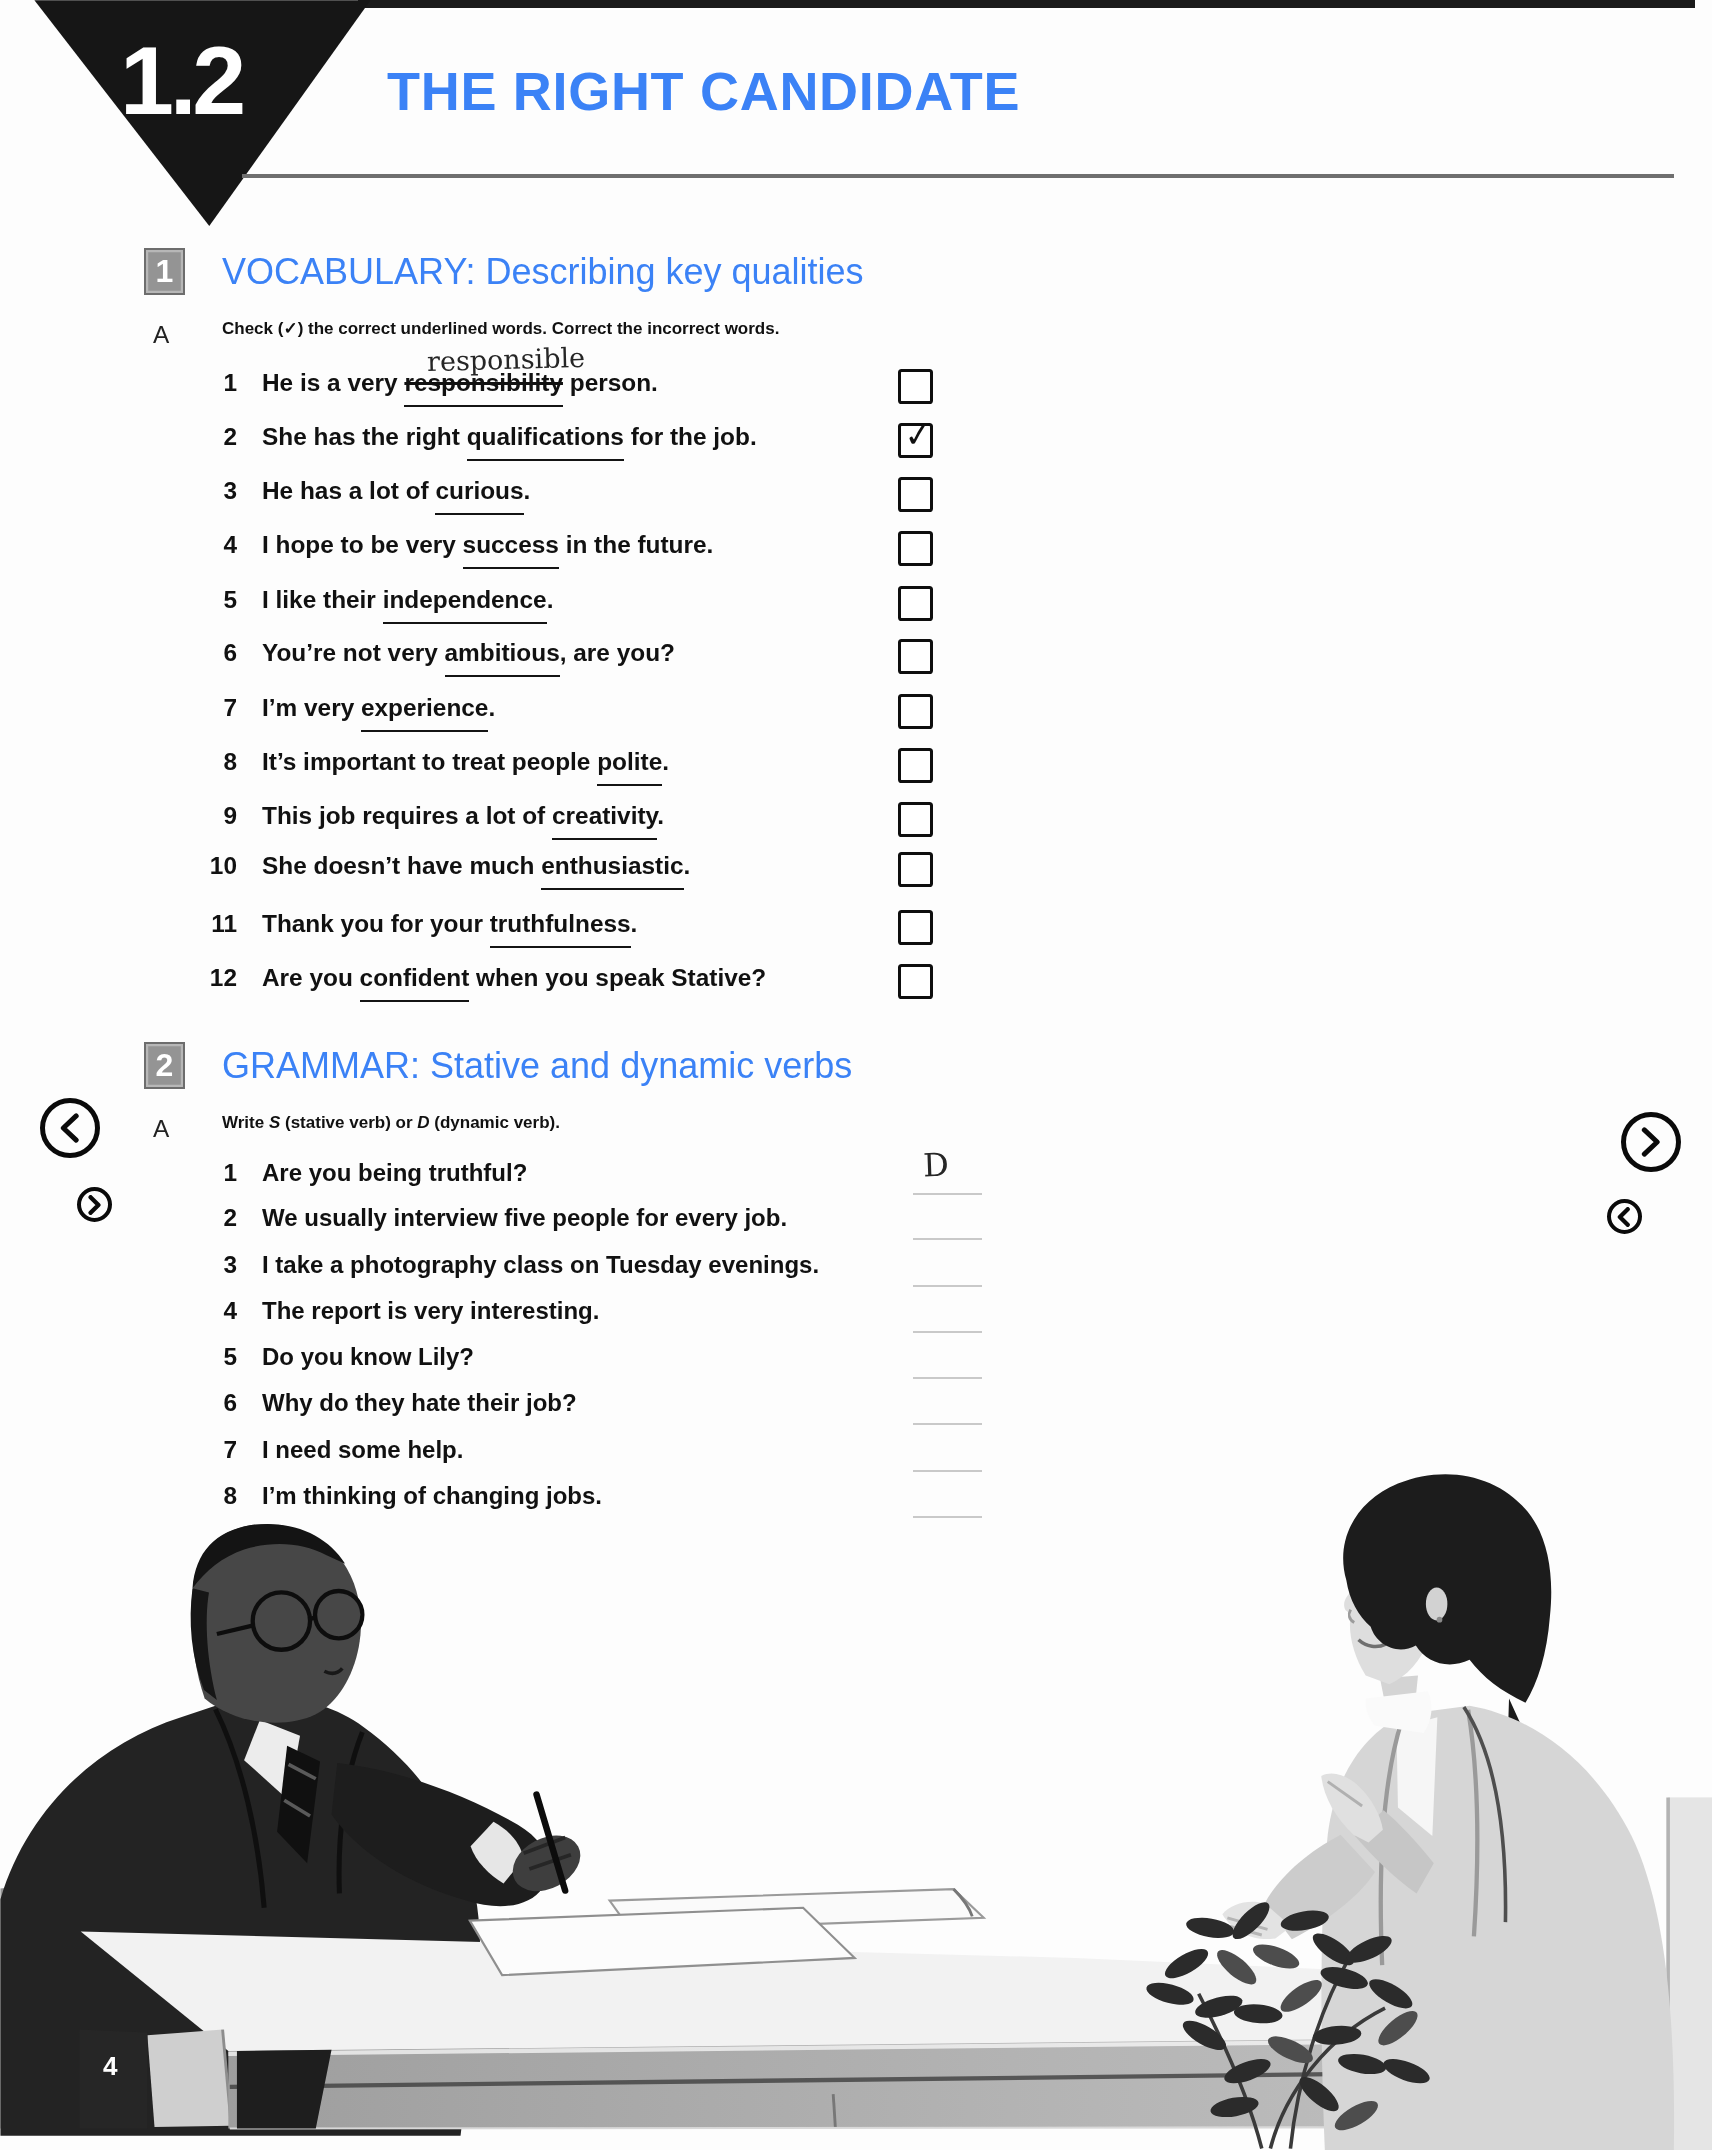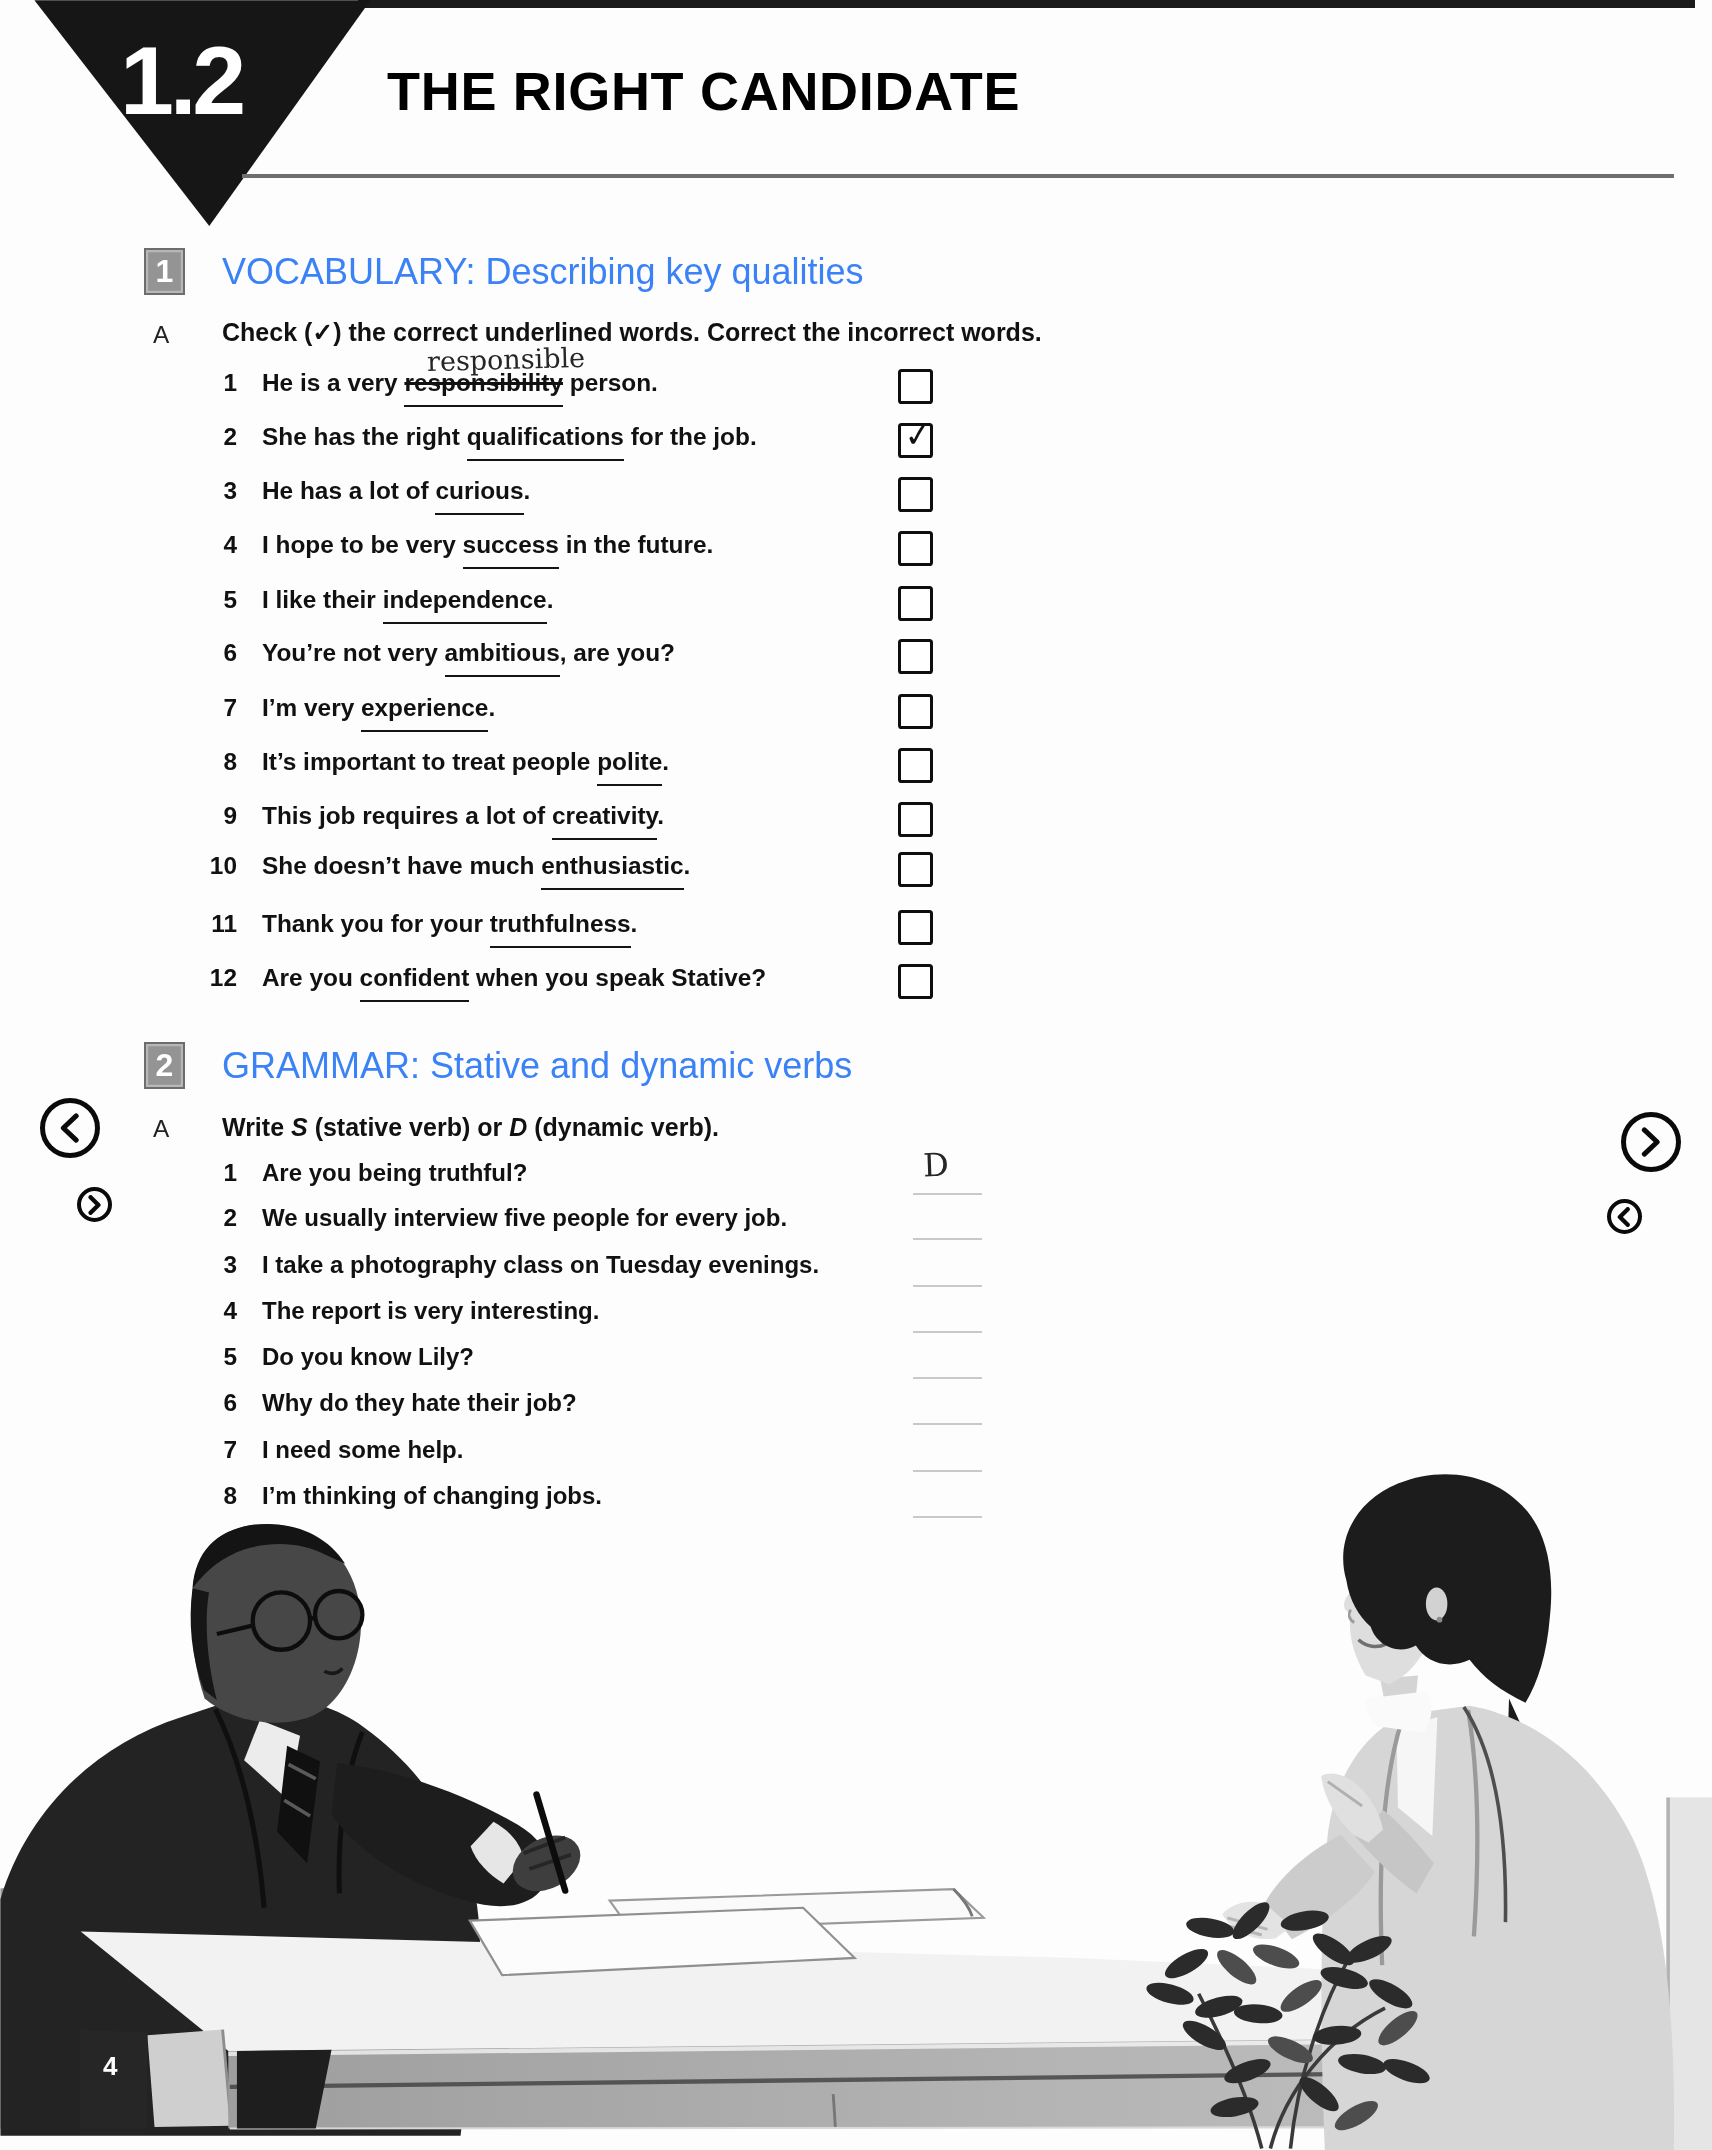--- a/index.html
+++ b/index.html
@@ -8,29 +8,29 @@
     background:#fdfdfd;color:#111;
     font-family:"Liberation Sans", sans-serif;
   }
   .abs{position:absolute;}
   
   .top-strip{left:358px;top:0;width:1337px;height:8px;background:#1b1b1b;}
   .banner-svg{left:0;top:0;}
   .unit-num{left:113px;top:32px;width:136px;text-align:center;color:#fff;
     font-weight:bold;font-size:97px;letter-spacing:-4.3px;line-height:1;}
   .page-title{left:387px;top:60px;margin:0;font-size:54px;font-weight:bold;
-    letter-spacing:0.7px;color:#000000;white-space:nowrap;}
+    letter-spacing:0.7px;color:#3b82f6;white-space:nowrap;}
   .title-rule{left:242px;top:174px;width:1432px;height:4.3px;background:#6f6f6f;}
   
   .badge{width:37px;height:43px;background:#949494;border:2.9px solid #6d6d6d;
     box-shadow:inset 0 0 0 2.2px #b7b7b7;color:#fff;font-weight:bold;font-size:32px;
     display:flex;align-items:center;justify-content:center;}
   .sec-heading{font-size:36px;font-weight:normal;color:#3b82f6;white-space:nowrap;margin:0;}
   .ex-label{font-size:24.4px;color:#222;}
-  .instruction{font-size:25px;font-weight:bold;white-space:nowrap;}
+  .instruction{font-size:17px;font-weight:bold;white-space:nowrap;}
   .it{font-style:italic;}
   
   .hand{font-family:"DejaVu Serif", serif;color:#262626;}
   .hw-correction{left:427px;top:344px;font-size:27px;transform:rotate(-1.5deg);}
   .hw-answer{left:923px;top:1146px;font-size:32px;transform:rotate(-2deg);}
   
   .vrow,.grow{left:0;width:1075px;height:54px;}
   .num{position:absolute;left:183px;width:54px;text-align:right;
     font-weight:bold;font-size:24.4px;top:0;}
   .vtxt,.gtxt{position:absolute;left:262px;top:0;font-weight:bold;font-size:24.4px;white-space:nowrap;}

